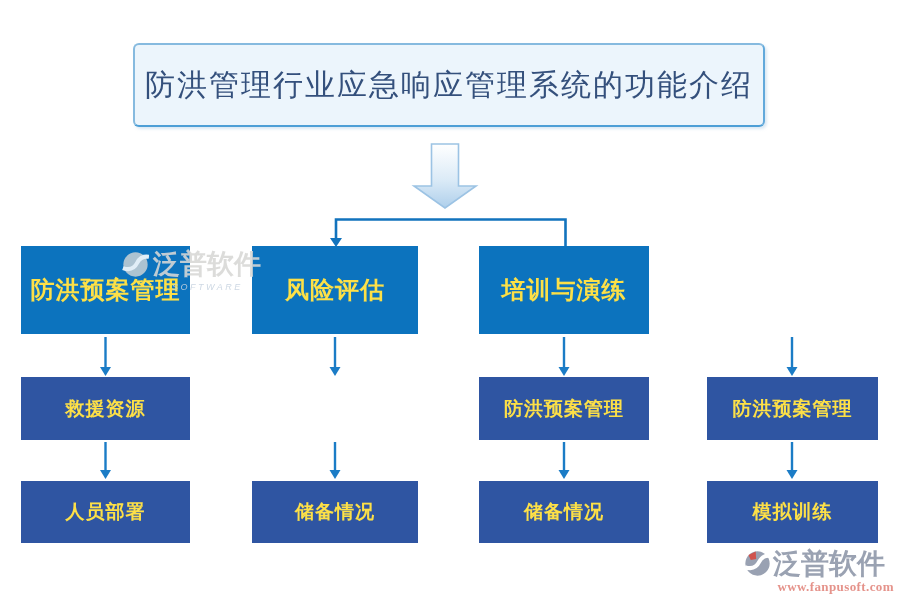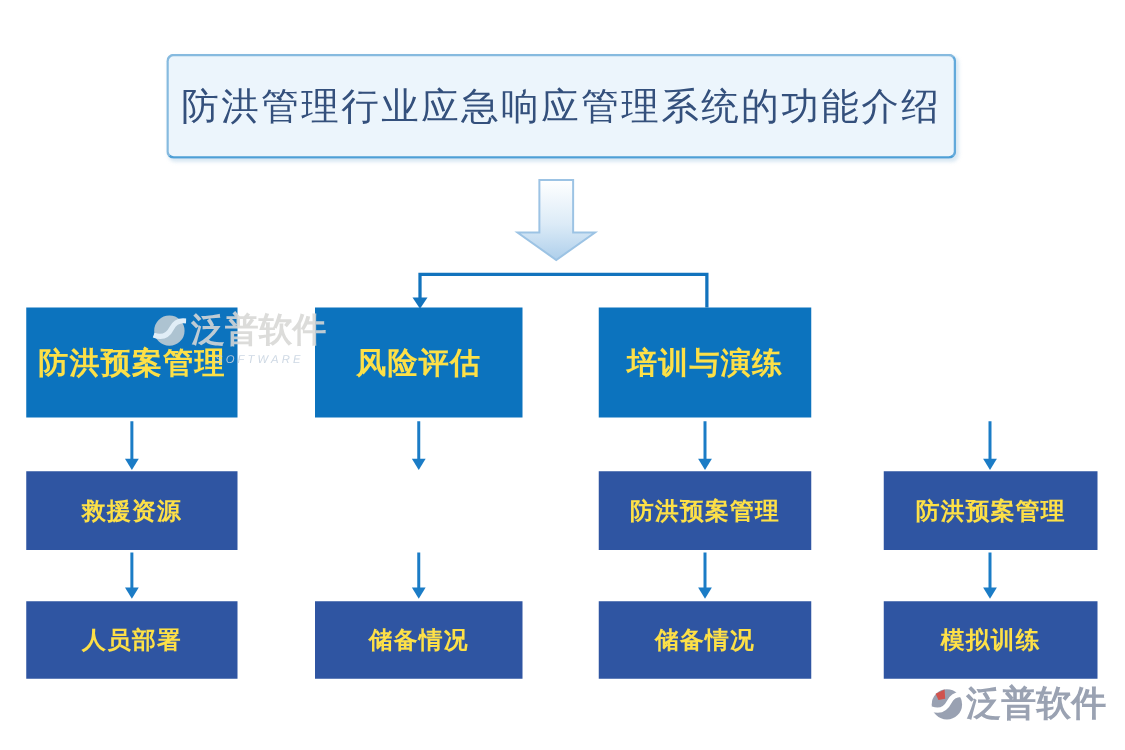--- a/index.html
+++ b/index.html
@@ -145,15 +145,16 @@
 
   <div class="logo">
     <div class="lg-row">
       <svg width="27" height="29" viewBox="0 0 30 32">
         <circle cx="15" cy="16" r="13.5" fill="#99A1B2"></circle>
         <path d="M5 6.5 L13 2.8 L13.5 11 L7.5 12 Z" fill="#D0534E"></path>
         <path d="M1 20 Q 12 24 17 14 Q 21 6 30 7.5" stroke="#FFFFFF" stroke-width="4.5" fill="none"></path>
       </svg>
       <span class="lg-brand">泛普软件</span>
     </div>
+    <div class="lg-url">www.fanpusoft.com</div>
   </div>
 
 </div>
 
 </body></html>

